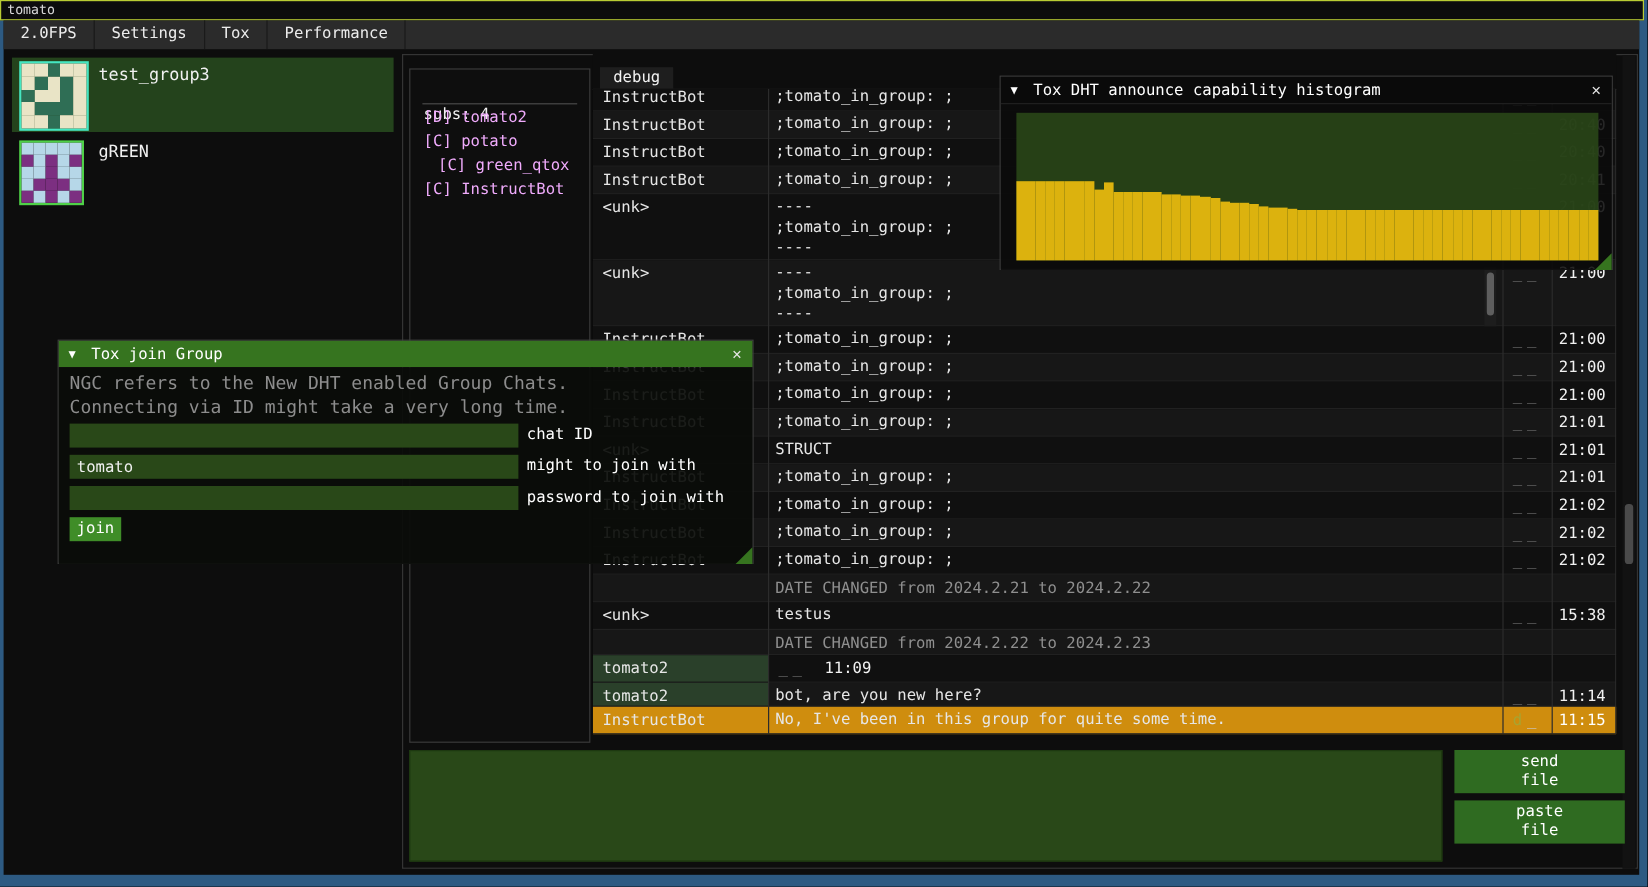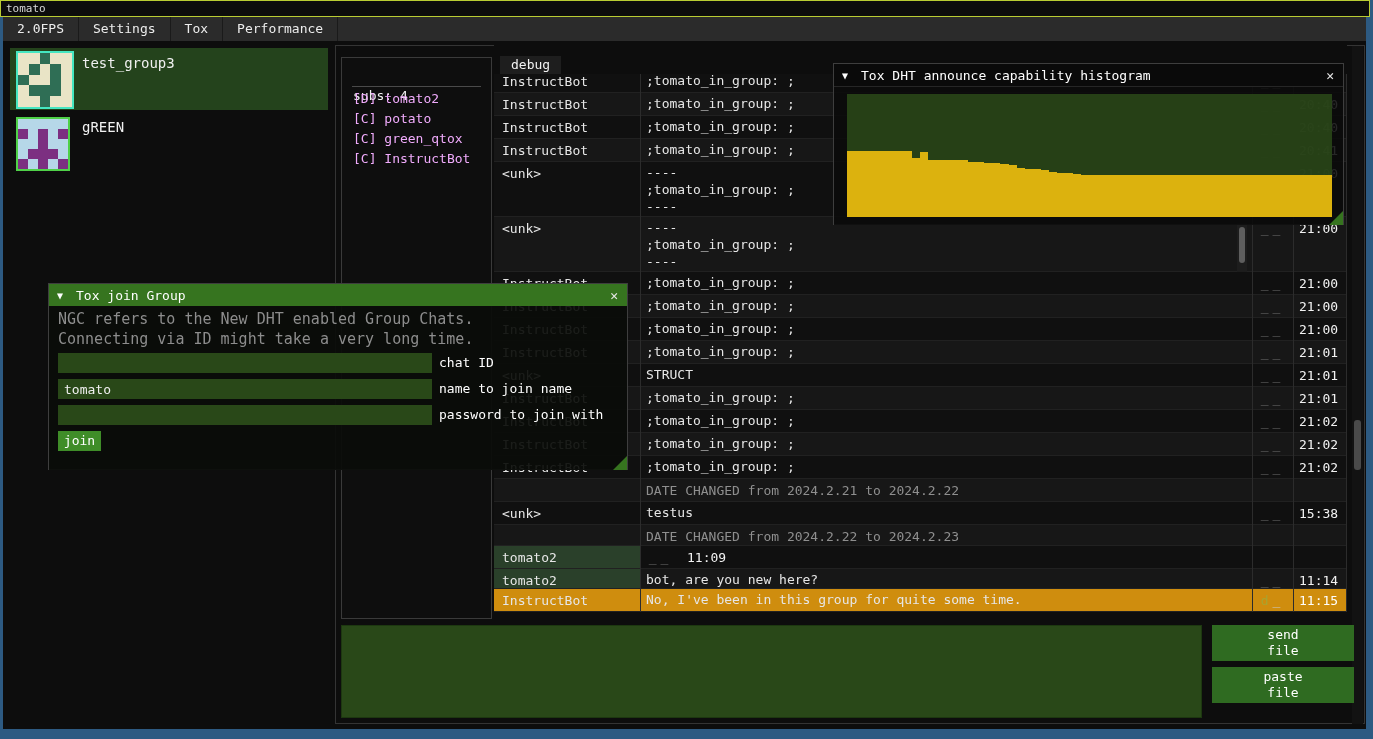--- a/index.html
+++ b/index.html
@@ -178,21 +178,21 @@
     </div>
 
   <div class="main-frame"></div>
 
   <div class="subs">
     <div class="subs-title">subs: 4</div>
     <div class="subs-sep"></div>
     <div id="member-list">
         <div class="member" style="top: 31px;">[D] tomato2</div>
         <div class="member" style="top: 51px;">[C] potato</div>
-        <div class="member" style="top: 71px;">[C] green_qtox</div>
+        <div class="member" style="top: 71px; margin-left: 12px;">[C] green_qtox</div>
         <div class="member" style="top: 91px;">[C] InstructBot</div>
       </div>
   </div>
 
   <div class="tabstrip">
     <div class="tab">debug</div>
     <div class="tab-underline"></div>
   </div>
 
   <div class="msgwrap" id="msgwrap">
@@ -345,21 +345,21 @@
       <span class="win-text">Tox join Group</span>
       <span class="win-close">✕</span>
     </div>
     <div class="win-body">
       <div class="info-line" style="top:3px">NGC refers to the New DHT enabled Group Chats.</div>
       <div class="info-line" style="top:23px">Connecting via ID might take a very long time.</div>
       <div id="join-fields">
           <input class="join-field" style="top: 47px;">
           <div class="join-label" style="top: 47px;">chat ID</div>
           <input class="join-field" value="tomato" style="top: 73px;">
-          <div class="join-label" style="top: 73px;">name to join name</div>
+          <div class="join-label" style="top: 73px;">might to join with</div>
           <input class="join-field" style="top: 99px;">
           <div class="join-label" style="top: 99px;">password to join with</div>
         </div>
       <button class="join-btn">join</button>
       <div class="grip"></div>
     </div>
   </div>
 
   <div class="win" id="hist-win">
     <div class="win-title">

